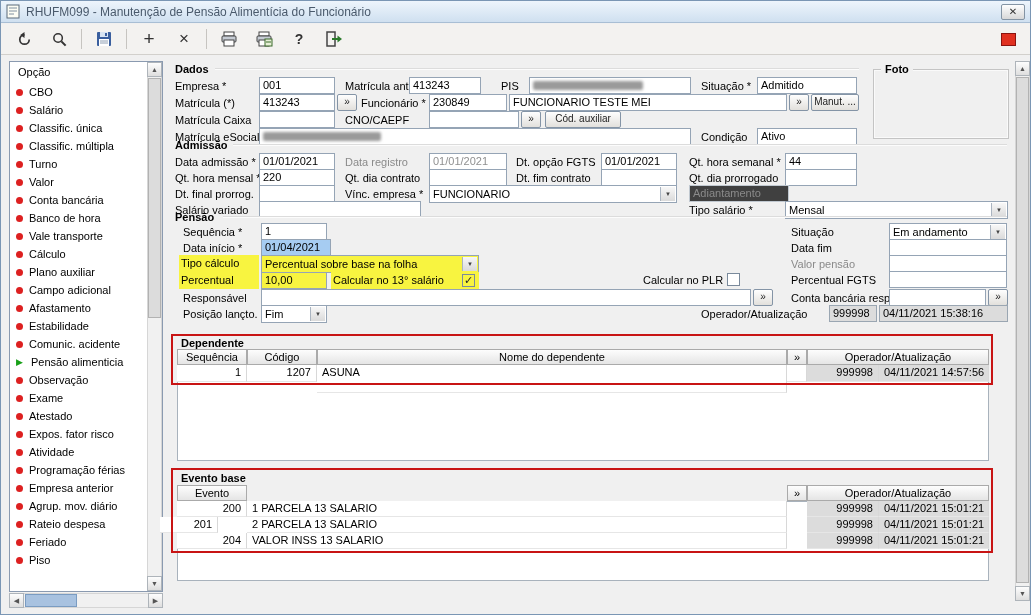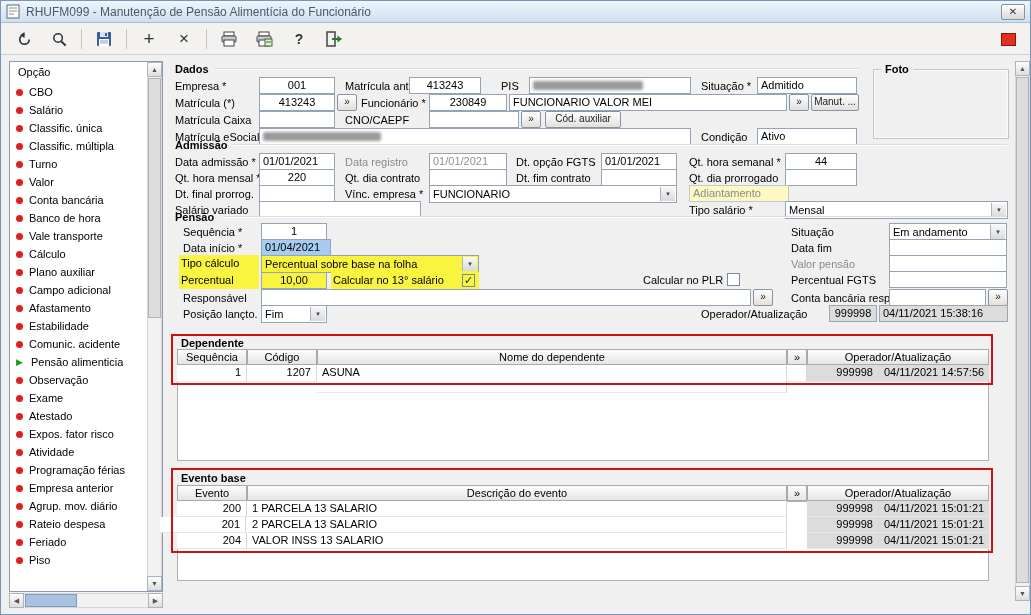--- a/index.html
+++ b/index.html
@@ -42,21 +42,21 @@
   .sb-thumb { position:absolute; background:#dcdcdc; border:1px solid #b2b2b2; }
   .sb-thumb.blue { background:#a8c2e0; border-color:#7a9cc2; }
 
   
   .grp { position:absolute; font-weight:bold; white-space:nowrap; }
   .hline { position:absolute; height:2px; border-top:1px solid #dcdcdc; border-bottom:1px solid #fcfcfc; }
   .lbl { position:absolute; white-space:nowrap; }
   .dis { color:#8a8a8a; }
   .fld { position:absolute; height:17px; background:#fff; border:1px solid #95a4b5;
          padding:1px 3px 0; white-space:nowrap; overflow:hidden; }
-  .fld.num { text-align:center; }
+  .fld.num { text-align:left; }
   .fld.disfld { color:#909090; }
   .fld.grayed { background:#dcdcdc; border-color:#9aa6b2; }
   .fld.selblue { background:#a6ccf2; }
   .fld.yellow { background:#f8f440; }
   .ystrip { position:absolute; background:#f8f440; height:17px; padding:2px 2px 0; white-space:nowrap; }
   .btn { position:absolute; height:17px; background:linear-gradient(#fefefe,#e2e0dc);
          border:1px solid #8494a6; border-radius:2px; text-align:center; font-size:10px;
          line-height:14px; color:#222; cursor:default; }
   .combo { position:absolute; height:18px; background:#fff; border:1px solid #95a4b5;
            padding:2px 18px 0 3px; white-space:nowrap; overflow:hidden; }
@@ -293,21 +293,21 @@
     <div class="redact" style="left:3px;top:3px;width:110px;"></div>
   </div>
   <div class="lbl" style="left:700px;top:79px;">Situação *</div>
   <div class="fld" style="left:756px;top:76px;width:100px;">Admitido</div>
 
   <div class="lbl" style="left:174px;top:96px;">Matrícula (*)</div>
   <div class="fld num" style="left:258px;top:93px;width:76px;">413243</div>
   <div class="btn" style="left:336px;top:93px;width:20px;">»</div>
   <div class="lbl" style="left:360px;top:96px;">Funcionário *</div>
   <div class="fld num" style="left:428px;top:93px;width:78px;">230849</div>
-  <div class="fld" style="left:508px;top:93px;width:278px;">FUNCIONARIO VALOR MEI</div>
+  <div class="fld" style="left:508px;top:93px;width:278px;">FUNCIONARIO TESTE MEI</div>
   <div class="btn" style="left:788px;top:93px;width:20px;">»</div>
   <div class="btn" style="left:810px;top:93px;width:48px;">Manut. ...</div>
 
   <div class="lbl" style="left:174px;top:113px;">Matrícula Caixa</div>
   <div class="fld" style="left:258px;top:110px;width:76px;"></div>
   <div class="lbl" style="left:344px;top:113px;">CNO/CAEPF</div>
   <div class="fld" style="left:428px;top:110px;width:90px;"></div>
   <div class="btn" style="left:520px;top:110px;width:20px;">»</div>
   <div class="btn" style="left:544px;top:110px;width:76px;">Cód. auxiliar</div>
 
@@ -339,21 +339,21 @@
   <div class="fld" style="left:428px;top:168px;width:78px;"></div>
   <div class="lbl" style="left:515px;top:171px;">Dt. fim contrato</div>
   <div class="fld" style="left:600px;top:168px;width:76px;"></div>
   <div class="lbl" style="left:688px;top:171px;">Qt. dia prorrogado</div>
   <div class="fld" style="left:784px;top:168px;width:72px;"></div>
 
   <div class="lbl" style="left:174px;top:187px;">Dt. final prorrog.</div>
   <div class="fld" style="left:258px;top:184px;width:76px;"></div>
   <div class="lbl" style="left:344px;top:187px;">Vínc. empresa *</div>
   <div class="combo" style="left:428px;top:184px;width:248px;"><span>FUNCIONARIO</span><span class="dd">▼</span></div>
-  <div class="fld dis" style="left:688px;top:184px;width:100px;background:#fef9c3;border-color:#c0c8d0;color:#8a8a8a;">Adiantamento</div>
+  <div class="fld dis" style="left:688px;top:184px;width:100px;background:#404040;border-color:#c0c8d0;color:#8a8a8a;">Adiantamento</div>
 
   <div class="lbl" style="left:174px;top:203px;">Salário variado</div>
   <div class="fld" style="left:258px;top:200px;width:162px;"></div>
   <div class="lbl" style="left:688px;top:203px;">Tipo salário *</div>
   <div class="combo" style="left:784px;top:200px;width:223px;"><span>Mensal</span><span class="dd">▼</span></div>
 
   <div class="grp" style="left:174px;top:210px;">Pensão</div>
   <div class="hline" style="left:222px;top:215px;width:784px;"></div>
 
   <div class="lbl" style="left:182px;top:225px;">Sequência *</div>
@@ -406,30 +406,29 @@
   <div class="td" style="left:316px;top:364px;width:470px;height:28px;">ASUNA</div>
   <div class="td" style="left:786px;top:364px;width:20px;height:17px;"></div>
   <div class="td num gray" style="left:806px;top:364px;width:72px;height:17px;">999998</div>
   <div class="td gray" style="left:878px;top:364px;width:110px;height:17px;">04/11/2021 14:57:56</div>
 
   <div class="redbox" style="left:170px;top:333px;width:822px;height:51px;"></div>
 
   <div class="gridbody" style="left:176px;top:500px;width:812px;height:80px;"></div>
   <div class="grp" style="left:180px;top:471px;">Evento base</div>
   <div class="th" style="left:176px;top:484px;width:70px;">Evento</div>
-  <div class="th" style="left:246px;top:484px;width:540px;">Descrição do evento</div>
   <div class="th" style="left:786px;top:484px;width:20px;">»</div>
   <div class="th" style="left:806px;top:484px;width:182px;">Operador/Atualização</div>
 
   <div class="td num" style="left:176px;top:500px;width:70px;height:16px;">200</div>
   <div class="td" style="left:246px;top:500px;width:540px;height:16px;">1 PARCELA 13 SALARIO</div>
   <div class="td num gray" style="left:806px;top:500px;width:72px;height:16px;">999998</div>
   <div class="td gray" style="left:878px;top:500px;width:110px;height:16px;">04/11/2021 15:01:21</div>
 
-  <div class="td num" style="left:159px;top:516px;width:86px;height:16px;">201</div>
+  <div class="td num" style="left:159px;top:516px;width:58px;height:16px;">201</div>
   <div class="td" style="left:246px;top:516px;width:540px;height:16px;">2 PARCELA 13 SALARIO</div>
   <div class="td num gray" style="left:806px;top:516px;width:72px;height:16px;">999998</div>
   <div class="td gray" style="left:878px;top:516px;width:110px;height:16px;">04/11/2021 15:01:21</div>
 
   <div class="td num" style="left:176px;top:532px;width:70px;height:16px;">204</div>
   <div class="td" style="left:246px;top:532px;width:540px;height:16px;">VALOR INSS 13 SALARIO</div>
   <div class="td num gray" style="left:806px;top:532px;width:72px;height:16px;">999998</div>
   <div class="td gray" style="left:878px;top:532px;width:110px;height:16px;">04/11/2021 15:01:21</div>
 
   <div class="redbox" style="left:170px;top:467px;width:822px;height:85px;"></div>

